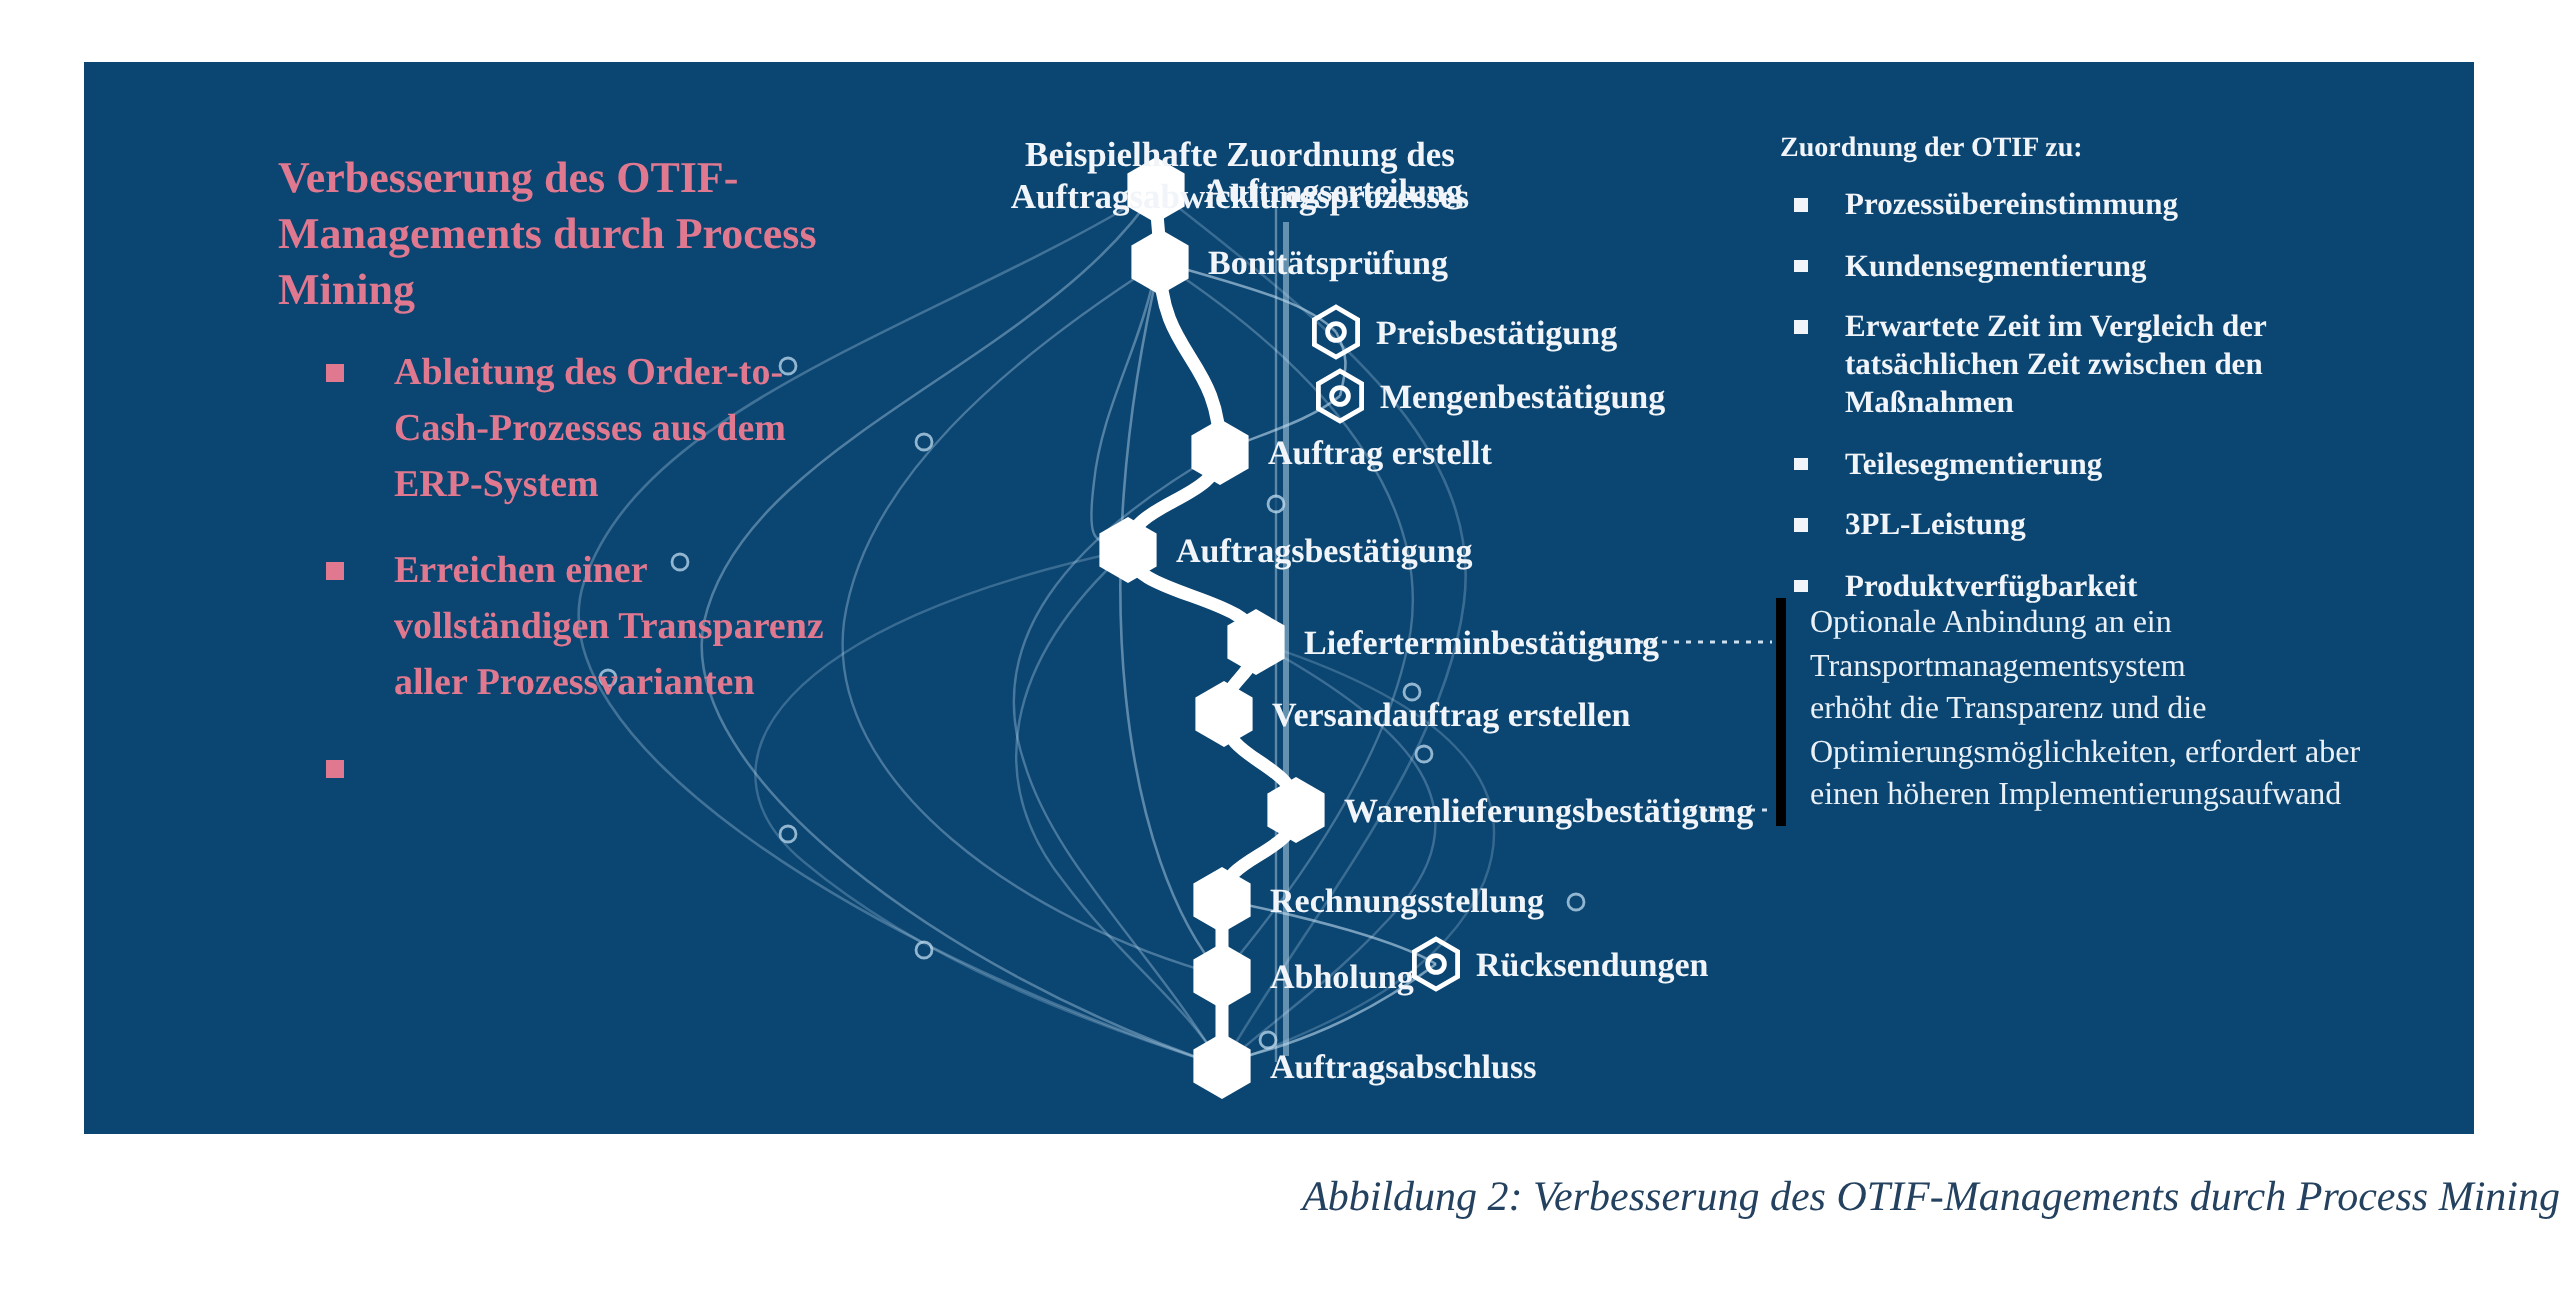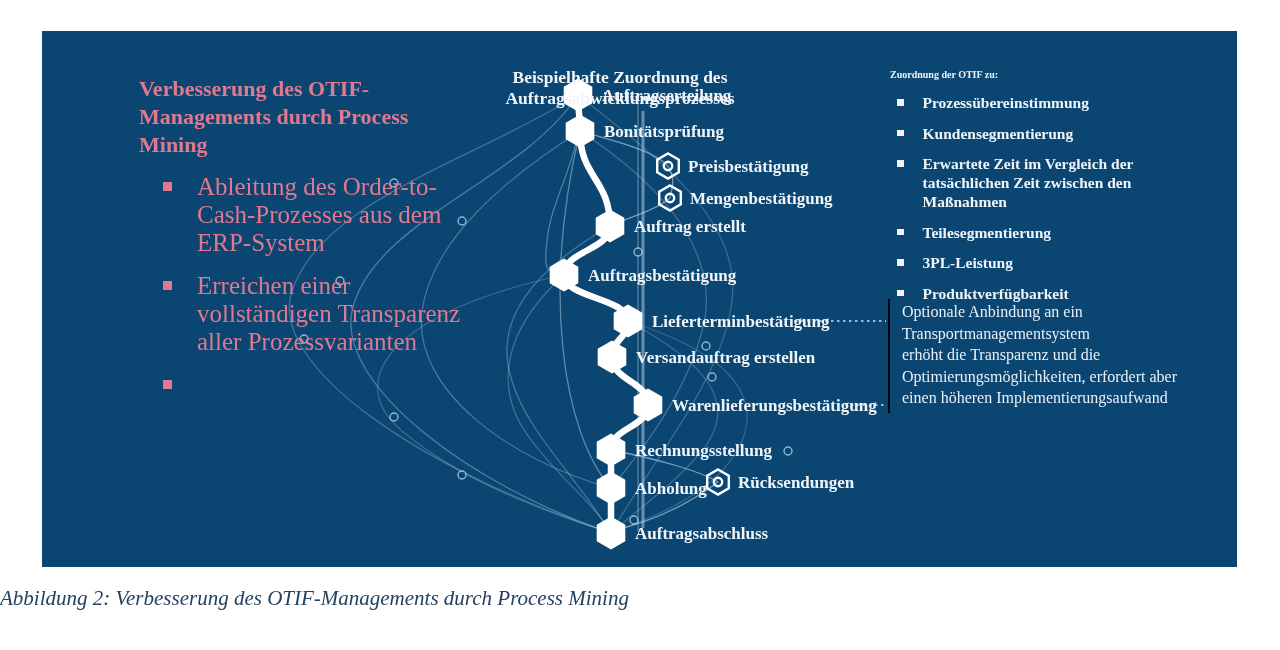--- a/index.html
+++ b/index.html
@@ -8,36 +8,36 @@
   html,body{margin:0;padding:0;background:#ffffff;}
   .page{position:relative;width:1280px;height:650px;background:#ffffff;overflow:hidden;
         font-family:"Liberation Serif", serif;}
   .panel{position:absolute;left:42px;top:31px;width:1195px;height:536px;background:var(--panel-bg);}
   #diagram-svg{position:absolute;left:0;top:0;width:1195px;height:536px;}
 
   .left-col{position:absolute;left:55px;top:44px;width:420px;color:var(--pink);z-index:2;margin-left:42px;}
   .left-title{margin:0 0 14px 0;font-size:22px;line-height:28px;font-weight:700;white-space:pre-line;}
   .lbullet{display:flex;margin:0 0 15px 0;}
   .lsq{flex:0 0 auto;width:9px;height:9px;background:var(--pink);margin:9px 0 0 24px;}
-  .lbullet p{margin:0 0 0 25px;font-size:25px;line-height:28px;font-weight:400;white-space:pre-line;}
+  .lbullet p{margin:0 0 0 25px;font-size:19px;line-height:28px;font-weight:700;white-space:pre-line;}
 
   .diag-title{position:absolute;left:358px;top:36px;width:440px;text-align:center;
               color:var(--white);font-size:17.5px;font-weight:700;z-index:2;}
 
   .right-col{position:absolute;left:848px;top:34px;width:350px;color:var(--white);z-index:2;}
-  .right-title{margin:0 0 9px 0;font-size:10px;line-height:19px;font-weight:700;}
+  .right-title{margin:0 0 9px 0;font-size:14px;line-height:19px;font-weight:700;}
   .rbullet{display:flex;margin:0 0 11.5px 0;}
   .rsq{flex:0 0 auto;width:6.5px;height:6.5px;background:var(--white);margin:6px 0 0 7px;}
   .rbullet p{margin:0 0 0 19px;font-size:15.5px;line-height:19px;font-weight:700;white-space:pre-line;}
 
   .note{position:absolute;left:846px;top:268px;width:336px;padding:2px 0 4px 12px;
-        border-left:2px solid #000000;color:#e9f0f6;font-size:16px;line-height:21.5px;
+        border-left:5px solid #000000;color:#e9f0f6;font-size:16px;line-height:21.5px;
         white-space:pre-line;z-index:2;}
 
-  .caption{position:absolute;left:0;top:586px;width:1280px;text-align:left;
+  .caption{position:absolute;left:0;top:586px;width:1280px;text-align:right;
            color:var(--caption);font-size:21px;font-style:italic;z-index:2;}
 </style>
 </head>
 <body>
 
 <div class="page">
   <div class="panel">
     <svg id="diagram-svg" viewBox="0 0 1195 536">
         <path d="M536,64 C430,130 280,170 250,260 C225,335 380,440 569,502" fill="none" stroke="#bfdcef" stroke-width="1.3" opacity="0.3"></path>
         <path d="M536,64 C480,150 330,190 310,280 C295,355 430,455 569,502" fill="none" stroke="#bfdcef" stroke-width="1.3" opacity="0.38"></path>

